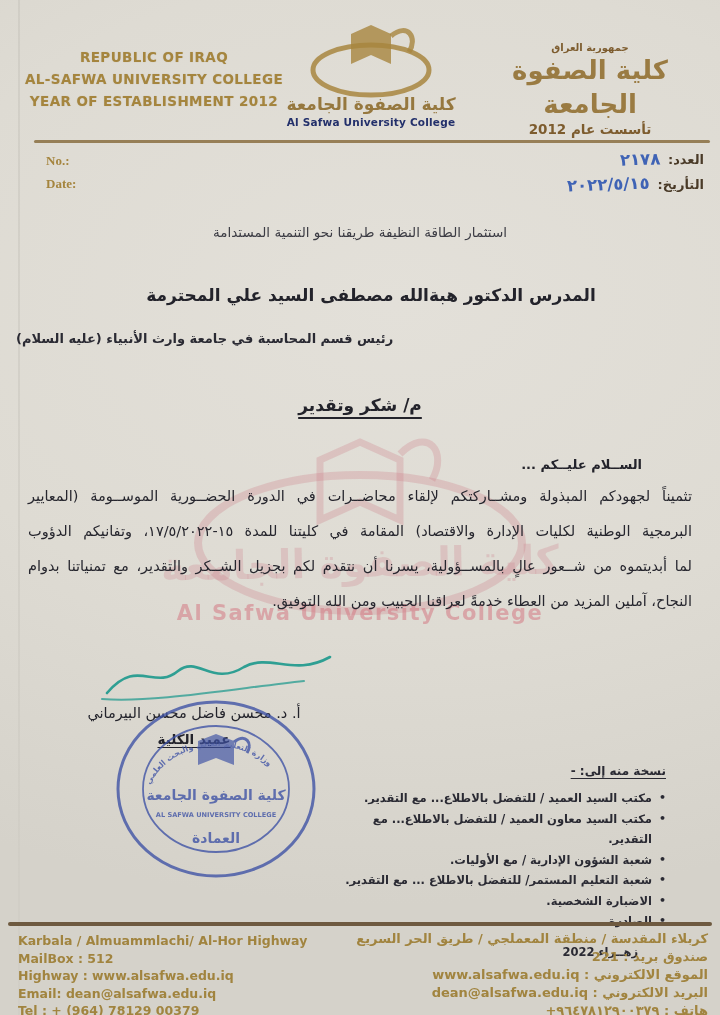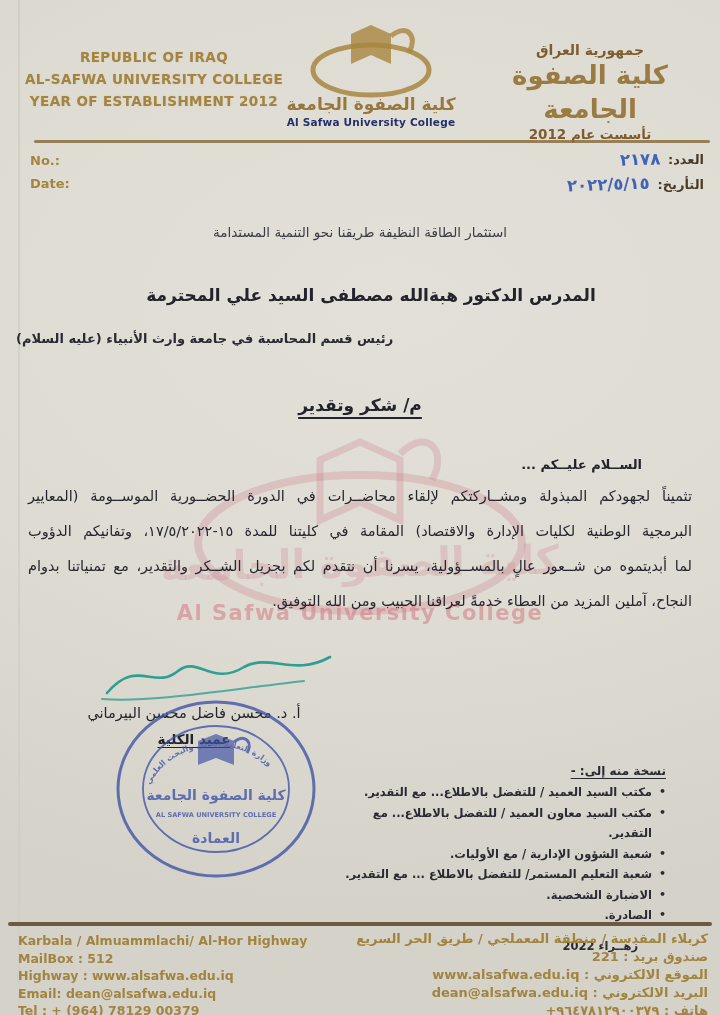--- a/index.html
+++ b/index.html
@@ -17,27 +17,27 @@
   .abs{position:absolute;}
 
   
   .hdr-left{left:16px;top:46px;width:276px;text-align:center;font-weight:bold;
     font-size:13.5px;line-height:22px;letter-spacing:.4px;color:#a5853e;
     text-shadow:0 0 1px rgba(120,95,40,.25);}
   .hdr-center{left:283px;top:14px;width:176px;text-align:center;}
   .hdr-center .callig{font-size:17px;font-weight:bold;color:#96783f;margin-top:-4px;}
   .hdr-center .en{font-size:10.5px;font-weight:bold;color:#23306b;letter-spacing:.2px;margin-top:2px;}
   .hdr-right{right:12px;top:42px;width:236px;text-align:center;}
-  .hdr-right .l1{font-size:14px;font-weight:bold;color:#7d5c2e;}
+  .hdr-right .l1{font-size:10px;font-weight:bold;color:#7d5c2e;}
   .hdr-right .callig{font-size:26px;color:#9a7b42;line-height:34px;font-weight:bold;}
   .hdr-right .l3{font-size:13.5px;font-weight:bold;color:#7d5c2e;}
 
   .rule-gold{left:34px;top:140px;width:676px;height:3px;background:#8a6f41;opacity:.85;border-radius:2px;}
 
-  .ref-left{left:30px;top:149px;font-size:13px;font-weight:bold;line-height:23px;color:#a5853e;}
+  .ref-left{left:46px;top:149px;font-size:13px;font-weight:bold;line-height:23px;color:#a5853e;font-family:Liberation Serif, serif;}
   .ref-right{right:16px;top:147px;width:230px;font-size:13px;font-weight:bold;color:#4a3b28;}
   .ref-row{display:flex;flex-direction:row;justify-content:flex-start;gap:8px;line-height:25px;}
   .ref-val{color:#3f63b5;font-size:16.5px;transform:rotate(-2deg);letter-spacing:1px;}
 
   .slogan{left:0;top:224px;width:100%;text-align:center;font-size:13.5px;color:#3c3c44;font-weight:500;}
 
   .addressee{left:11px;top:285px;width:100%;text-align:center;font-size:17px;font-weight:bold;color:#23232b;}
   .addr-title{left:0;top:331px;width:100%;text-align:left;font-size:13px;font-weight:bold;color:#2a2a33;padding-left:16px;}
   .subject{left:0;top:395px;width:100%;text-align:center;font-size:17px;font-weight:bold;
     text-decoration:underline;text-decoration-thickness:1.5px;text-underline-offset:6px;color:#23232b;}
@@ -53,21 +53,21 @@
   .wm-en{left:0;top:601px;width:100%;text-align:center;font-size:21px;font-weight:bold;
     letter-spacing:1.5px;color:rgba(211,120,132,.55);}
 
   .sig-name{left:44px;top:705px;width:300px;text-align:center;font-size:14.5px;font-weight:normal;color:#23232b;z-index:2;}
   .sig-title{left:44px;top:731px;width:300px;text-align:center;font-size:13.5px;font-weight:bold;
     text-decoration:underline;text-underline-offset:3px;color:#23232b;z-index:2;}
   .stamp{left:110px;top:697px;width:212px;height:184px;opacity:.78;z-index:3;}
   .signature-svg{left:92px;top:645px;width:252px;height:62px;z-index:4;}
 
   .cc{right:54px;top:764px;width:340px;direction:rtl;text-align:right;color:#2a2a33;}
-  .cc-head{font-size:12px;font-weight:bold;text-decoration:underline;text-underline-offset:3px;margin-bottom:4px;}
+  .cc-head{font-size:12px;font-weight:bold;text-decoration:underline;text-underline-offset:3px;margin-bottom:10px;}
   .cc-item{font-size:11.5px;font-weight:bold;line-height:20.5px;display:flex;gap:7px;}
   .cc-bullet{font-size:11px;}
   .cc-note{margin-top:13px;margin-right:28px;font-size:11.5px;font-weight:bold;}
 
   .rule-footer{left:8px;top:922px;width:704px;height:4px;background:#6e5a40;border-radius:2px;}
   .ft-left{left:18px;top:932px;font-size:12.5px;font-weight:bold;line-height:17.5px;color:#a1843f;}
   .ft-right{right:12px;top:930px;width:360px;direction:rtl;text-align:right;font-size:13px;
     font-weight:bold;line-height:18px;color:#a1843f;}
 </style>
 </head>

